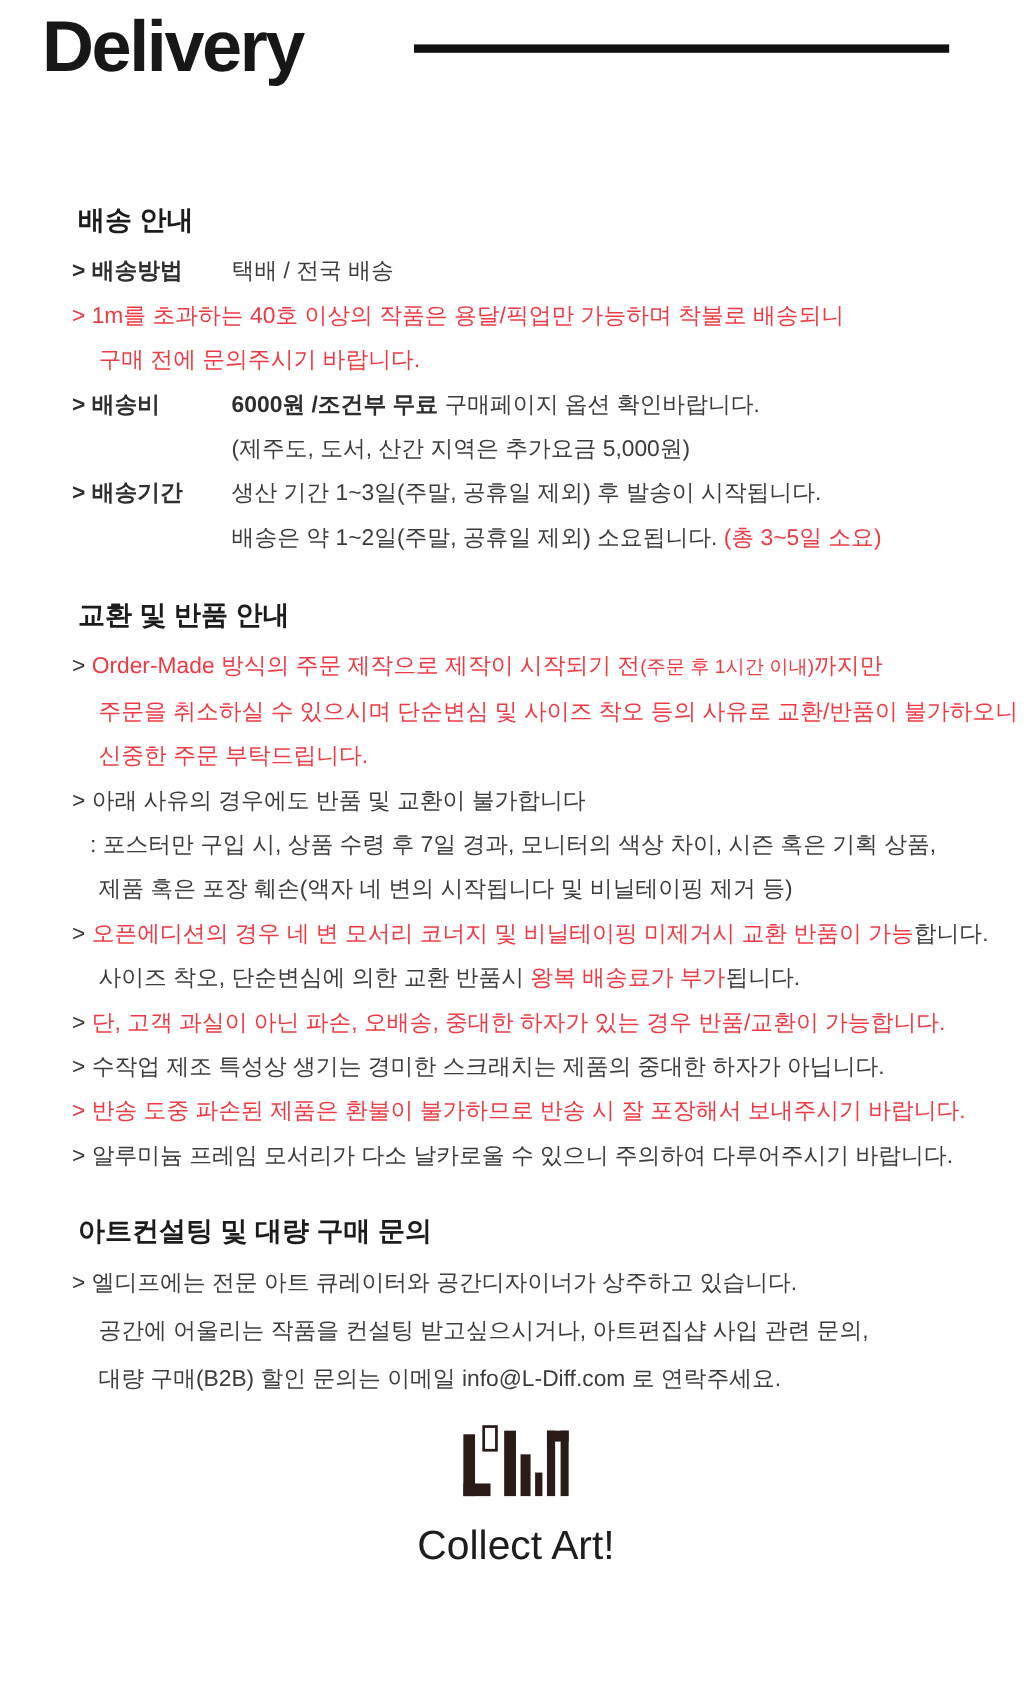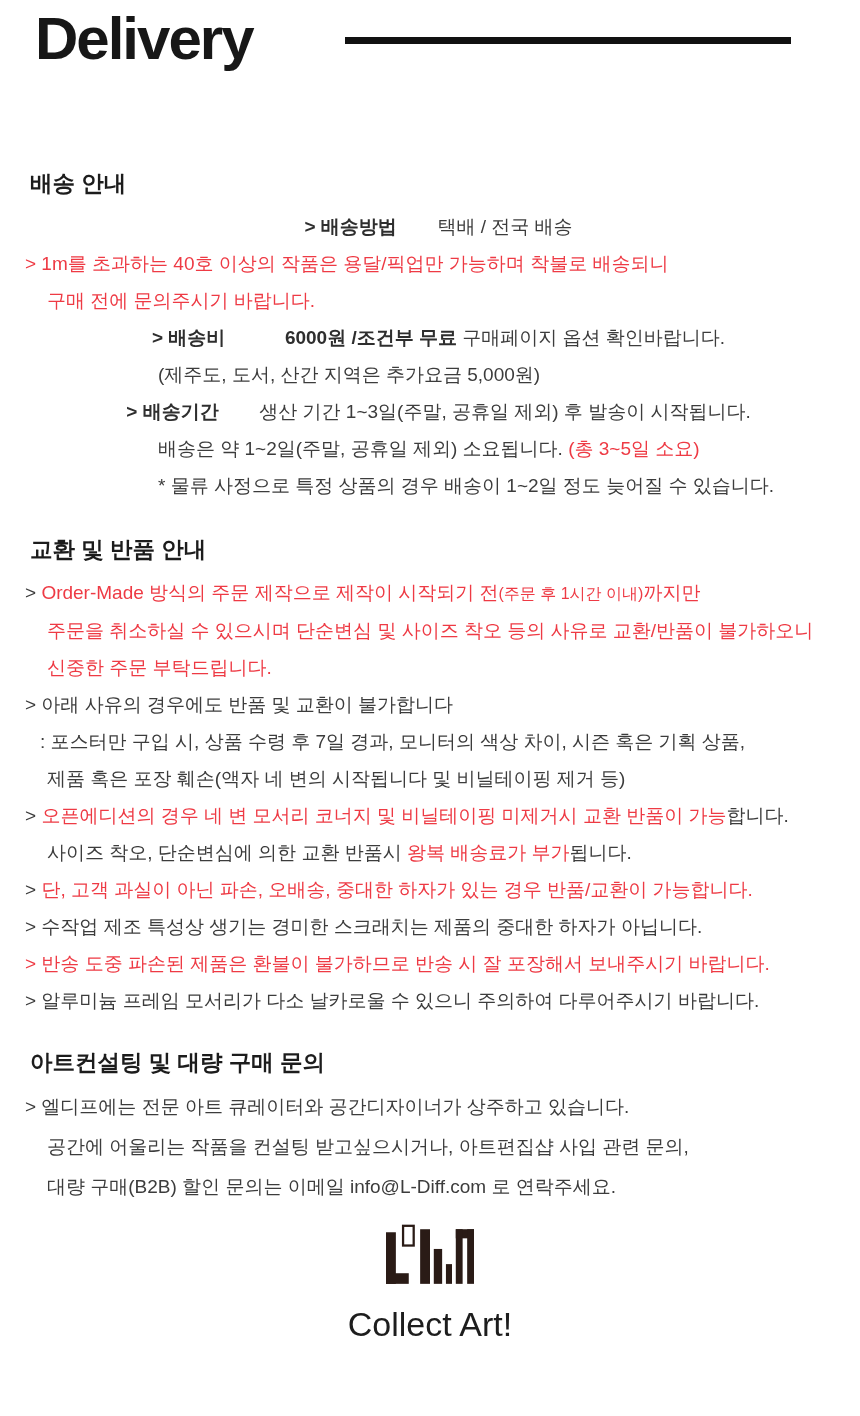--- a/index.html
+++ b/index.html
@@ -29,39 +29,38 @@
   .hdr-rule {
     position: absolute;
     left: 345px;
     top: 37px;
     width: 446px;
     height: 7px;
     background: #111111;
   }
 
   
-  .sec { margin-left: 25px; margin-right: 8px; }
+  .sec { margin-left: 60px; margin-right: 8px; }
   .sec h2 {
     font-size: 22.5px;
     line-height: 32px;
     font-weight: 700;
     color: #1c1c1c;
     margin-left: 5px;
     margin-bottom: 8px;
   }
   .sec-shipping   { margin-top: 26px; }
   .sec-returns    { margin-top: 30px; }
   .sec-consulting { margin-top: 28px; }
 
   .row {
     font-size: 19px;
     line-height: 37px;
     white-space: nowrap;
     color: #3c3c3c;
-    justify-content: center;
   }
   .sec-consulting .row { line-height: 40px; }
 
   
   .row.lbl { display: flex; }
   .row.lbl .label {
     flex: 0 0 133px;
     font-weight: 700;
     color: #2e2e2e;
   }
@@ -107,21 +106,20 @@
     <div class="row lbl">
       <span class="label">&gt; 배송비</span>
       <span class="val"><span class="seg-bold">6000원 /조건부 무료 </span><span>구매페이지 옵션 확인바랍니다.</span></span>
     </div>
     <div class="row vind"><span>(제주도, 도서, 산간 지역은 추가요금 5,000원)</span></div>
     <div class="row lbl">
       <span class="label">&gt; 배송기간</span>
       <span class="val"><span>생산 기간 1~3일(주말, 공휴일 제외) 후 발송이 시작됩니다.</span></span>
     </div>
     <div class="row vind"><span>배송은 약 1~2일(주말, 공휴일 제외) 소요됩니다. </span><span class="seg-red">(총 3~5일 소요)</span></div>
-    <div class="row vind"><span>* 물류 사정으로 특정 상품의 경우 배송이 1~2일 정도 늦어질 수 있습니다.</span></div>
   </section>
 
   <section class="sec sec-returns">
     <h2>교환 및 반품 안내</h2>
     <div class="row"><span>&gt; </span><span class="seg-red">Order-Made 방식의 주문 제작으로 제작이 시작되기 전</span><span class="seg-red seg-small">(주문 후 1시간 이내)</span><span class="seg-red">까지만</span></div>
     <div class="row ind"><span class="seg-red">주문을 취소하실 수 있으시며 단순변심 및 사이즈 착오 등의 사유로 교환/반품이 불가하오니</span></div>
     <div class="row ind"><span class="seg-red">신중한 주문 부탁드립니다.</span></div>
     <div class="row"><span>&gt; 아래 사유의 경우에도 반품 및 교환이 불가합니다</span></div>
     <div class="row ind2"><span>: 포스터만 구입 시, 상품 수령 후 7일 경과, 모니터의 색상 차이, 시즌 혹은 기획 상품,</span></div>
     <div class="row ind"><span>제품 혹은 포장 훼손(액자 네 변의 시작됩니다 및 비닐테이핑 제거 등)</span></div>

